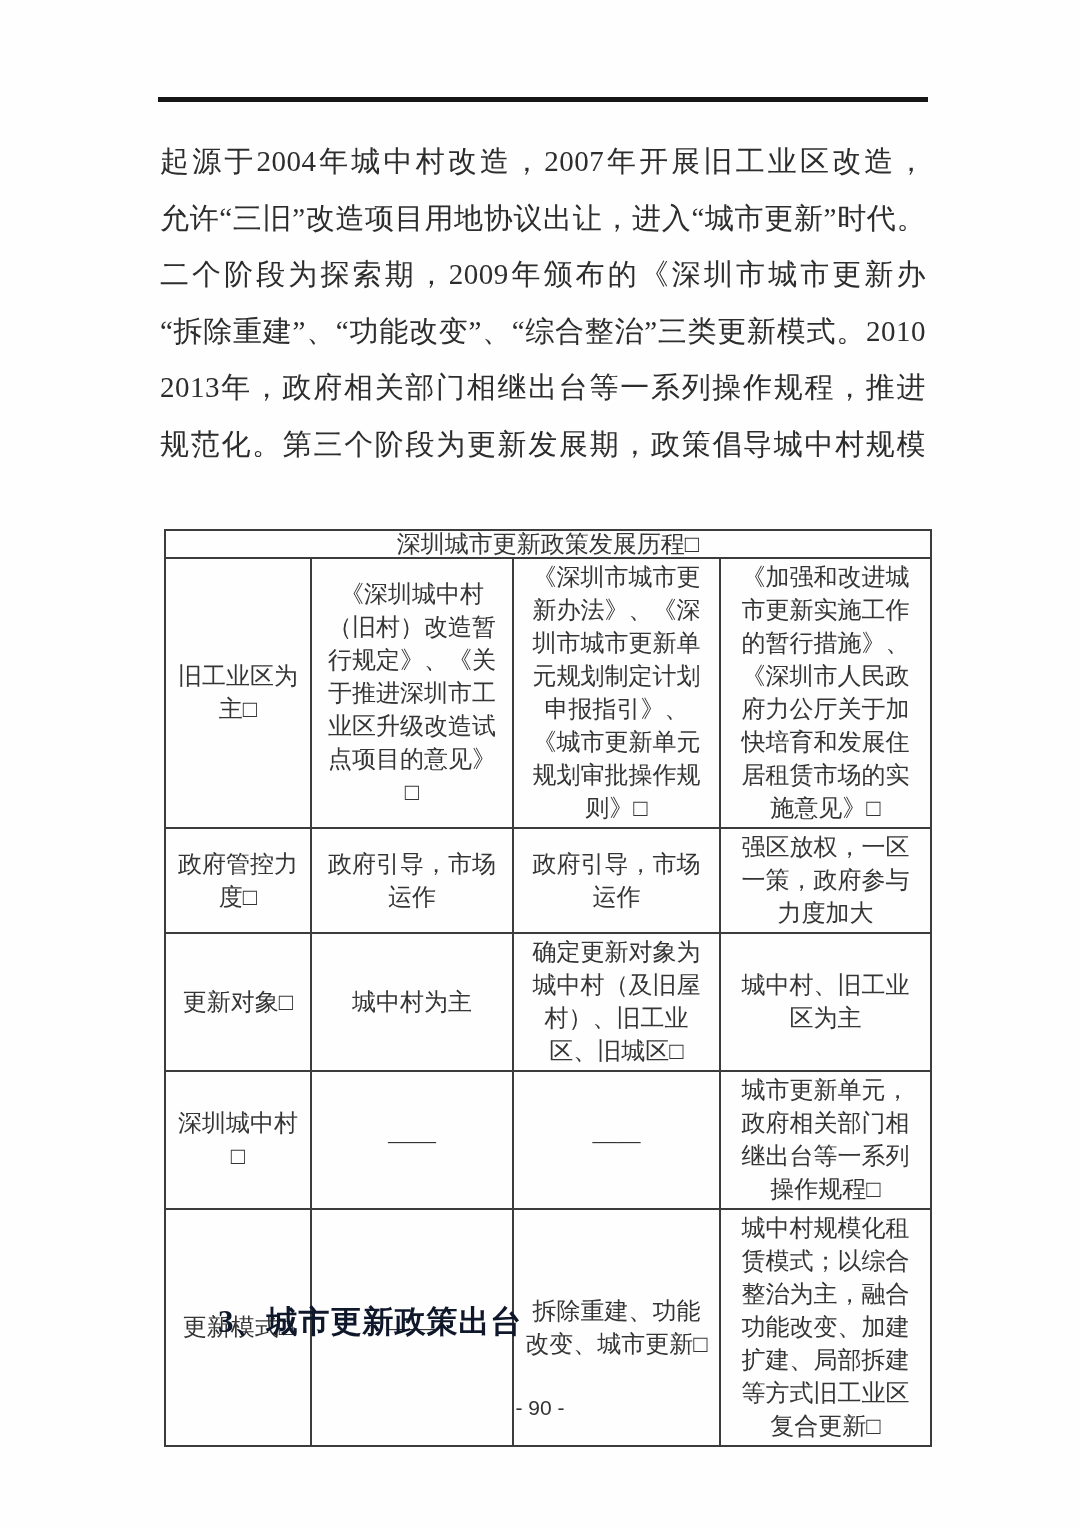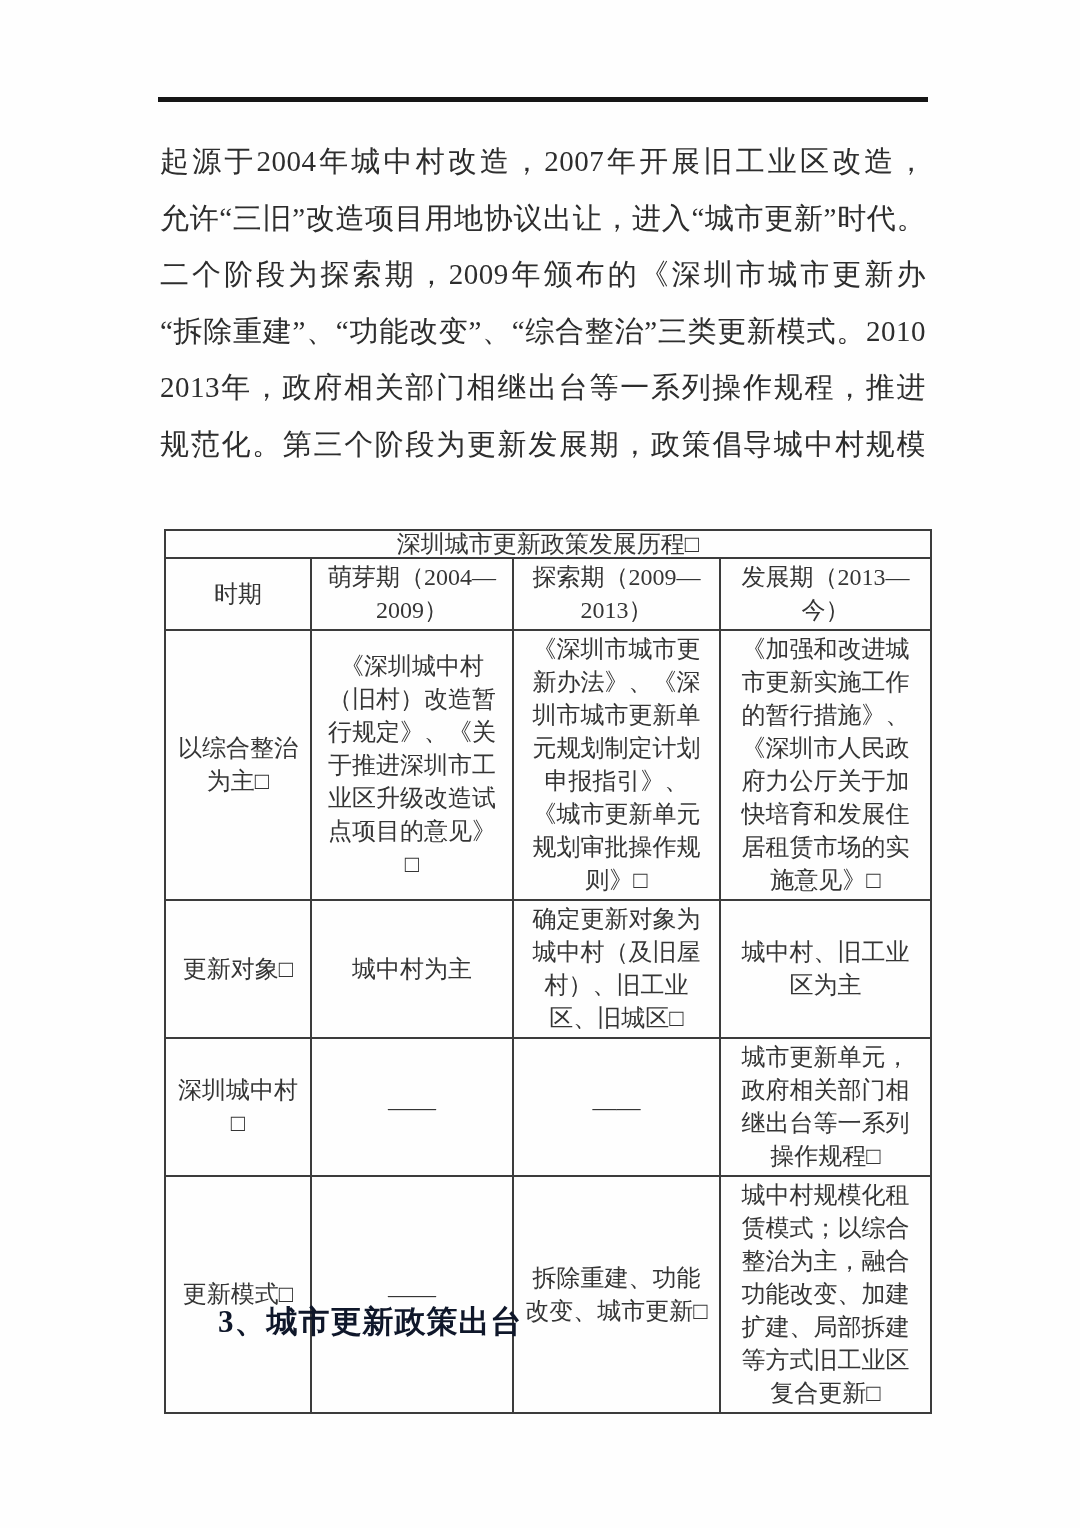--- a/index.html
+++ b/index.html
@@ -76,31 +76,31 @@
     <colgroup>
       <col style="width:146px">
       <col style="width:202px">
       <col style="width:207px">
       <col style="width:211px">
     </colgroup>
     <tbody>
       <tr class="trow-title">
         <td colspan="4">深圳城市更新政策发展历程□</td>
       </tr>
-      <tr class="trow-head">
-        <td>时期</td>
-        <td>萌芽期（2004—2009）</td>
-        <td>探索期（2009—2013）</td>
-        <td>发展期（2013—今）</td>
-      </tr>
       <tr class="trow-r1">
-        <td>以综合整治为主□</td>
+        <td>旧工业区为主□</td>
         <td>《深圳城中村（旧村）改造暂行规定》、《关于推进深圳市工业区升级改造试点项目的意见》□</td>
         <td>《深圳市城市更新办法》、《深圳市城市更新单元规划制定计划申报指引》、《城市更新单元规划审批操作规则》□</td>
         <td>《加强和改进城市更新实施工作的暂行措施》、《深圳市人民政府力公厅关于加快培育和发展住居租赁市场的实施意见》□</td>
+      </tr>
+      <tr class="trow-r2">
+        <td>政府管控力度□</td>
+        <td>政府引导，市场运作</td>
+        <td>政府引导，市场运作</td>
+        <td>强区放权，一区一策，政府参与力度加大</td>
       </tr>
       <tr class="trow-r3">
         <td>更新对象□</td>
         <td>城中村为主</td>
         <td>确定更新对象为城中村（及旧屋村）、旧工业区、旧城区□</td>
         <td>城中村、旧工业区为主</td>
       </tr>
       <tr class="trow-r4">
         <td>深圳城中村□</td>
         <td>——</td>
@@ -112,14 +112,15 @@
         <td>——</td>
         <td>拆除重建、功能改变、城市更新□</td>
         <td>城中村规模化租赁模式；以综合整治为主，融合功能改变、加建扩建、局部拆建等方式旧工业区复合更新□</td>
       </tr>
     </tbody>
   </table>
 
   <div class="heading">3、城市更新政策出台</div>
 
 
+  <div class="pageno">- 90 -</div>
 
 </div>
 
 </body></html>

